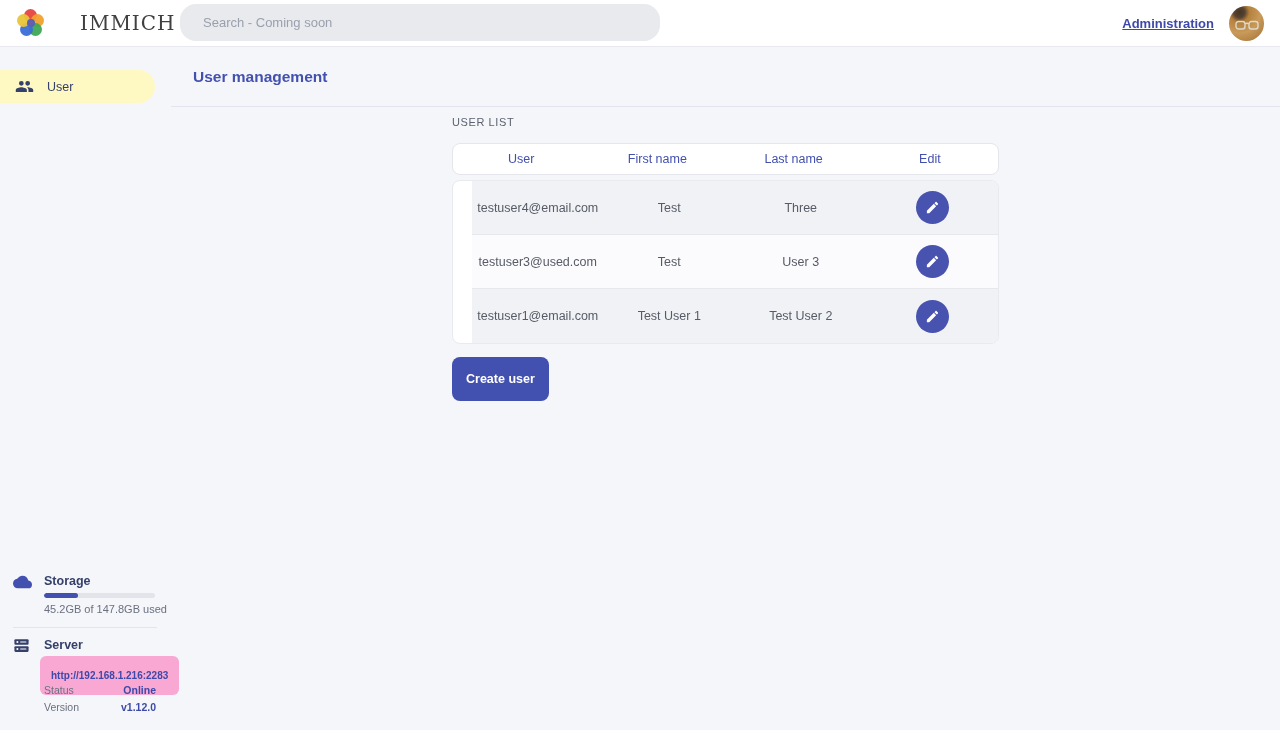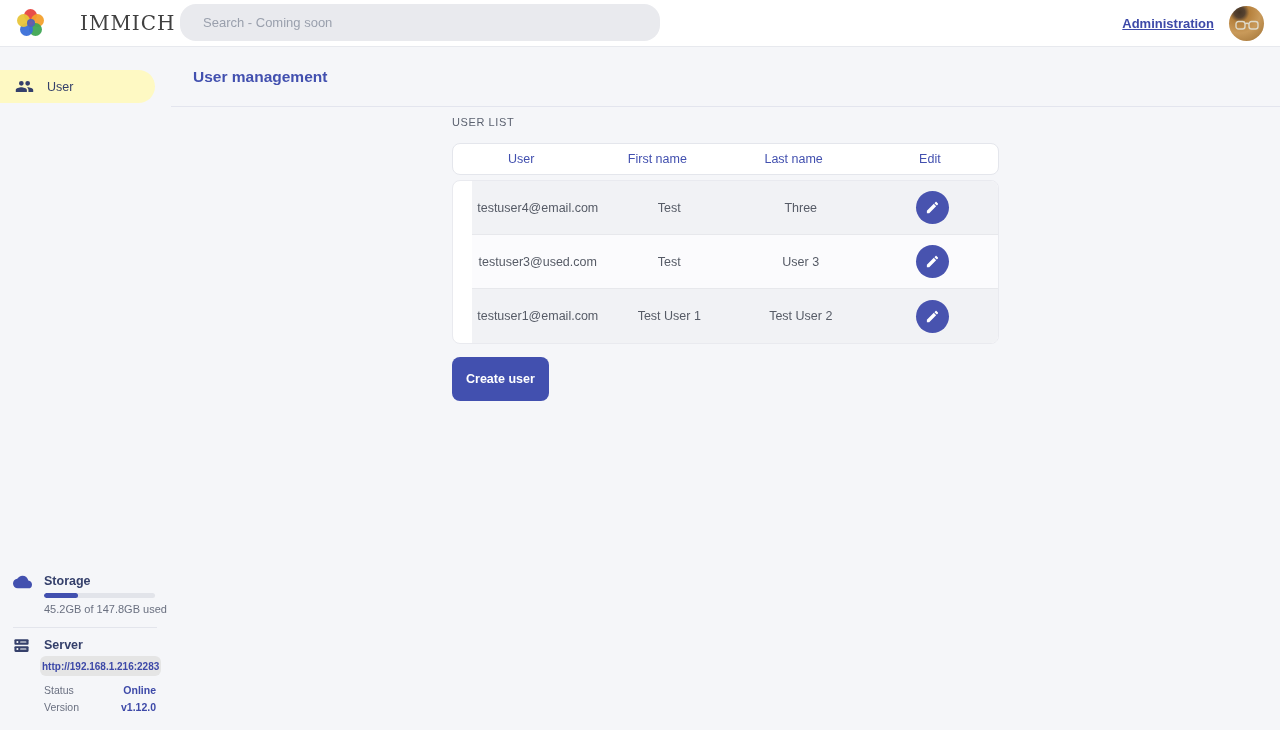--- a/index.html
+++ b/index.html
@@ -67,23 +67,23 @@
     position: absolute; left: 44px; top: 546px; width: 111px; height: 5px;
     background: #e2e4ea; border-radius: 3px; overflow: hidden;
   }
   .progress-fill { height: 100%; background: #4250af; border-radius: 3px; width: 0; }
   .usage-text { position: absolute; left: 44px; top: 556px; font-size: 11px; color: #6a7080; }
   .sb-divider { position: absolute; left: 13px; top: 580px; width: 144px; border-top: 1px solid #e3e5ec; }
 
   .server-icon { top: 590px; }
   .server-title { top: 591px; }
   .url-pill {
-    position: absolute; left: 40px; top: 609px; height: 20px;
-    background: #e5e5e5; border-radius: 6px; display: flex; align-items: center;
-    padding: 0 2px; cursor: default;
+    position: absolute; left: 40px; top: 609px; height: 39px;
+    background: #f9a8d4; border-radius: 6px; display: flex; align-items: center;
+    padding: 0 11px; cursor: default;
   }
   .url-pill span { font-size: 10px; font-weight: bold; color: #3d49a8; white-space: nowrap; }
   .kv-row { position: absolute; left: 44px; width: 112px; display: flex; justify-content: space-between; }
   .kv-row .k { font-size: 10.5px; color: #6a7080; }
   .kv-row .v { font-size: 10.5px; font-weight: bold; color: #3d49a8; }
   .kv-status { top: 637px; }
   .kv-version { top: 654px; }
 
   
   .page-header {

